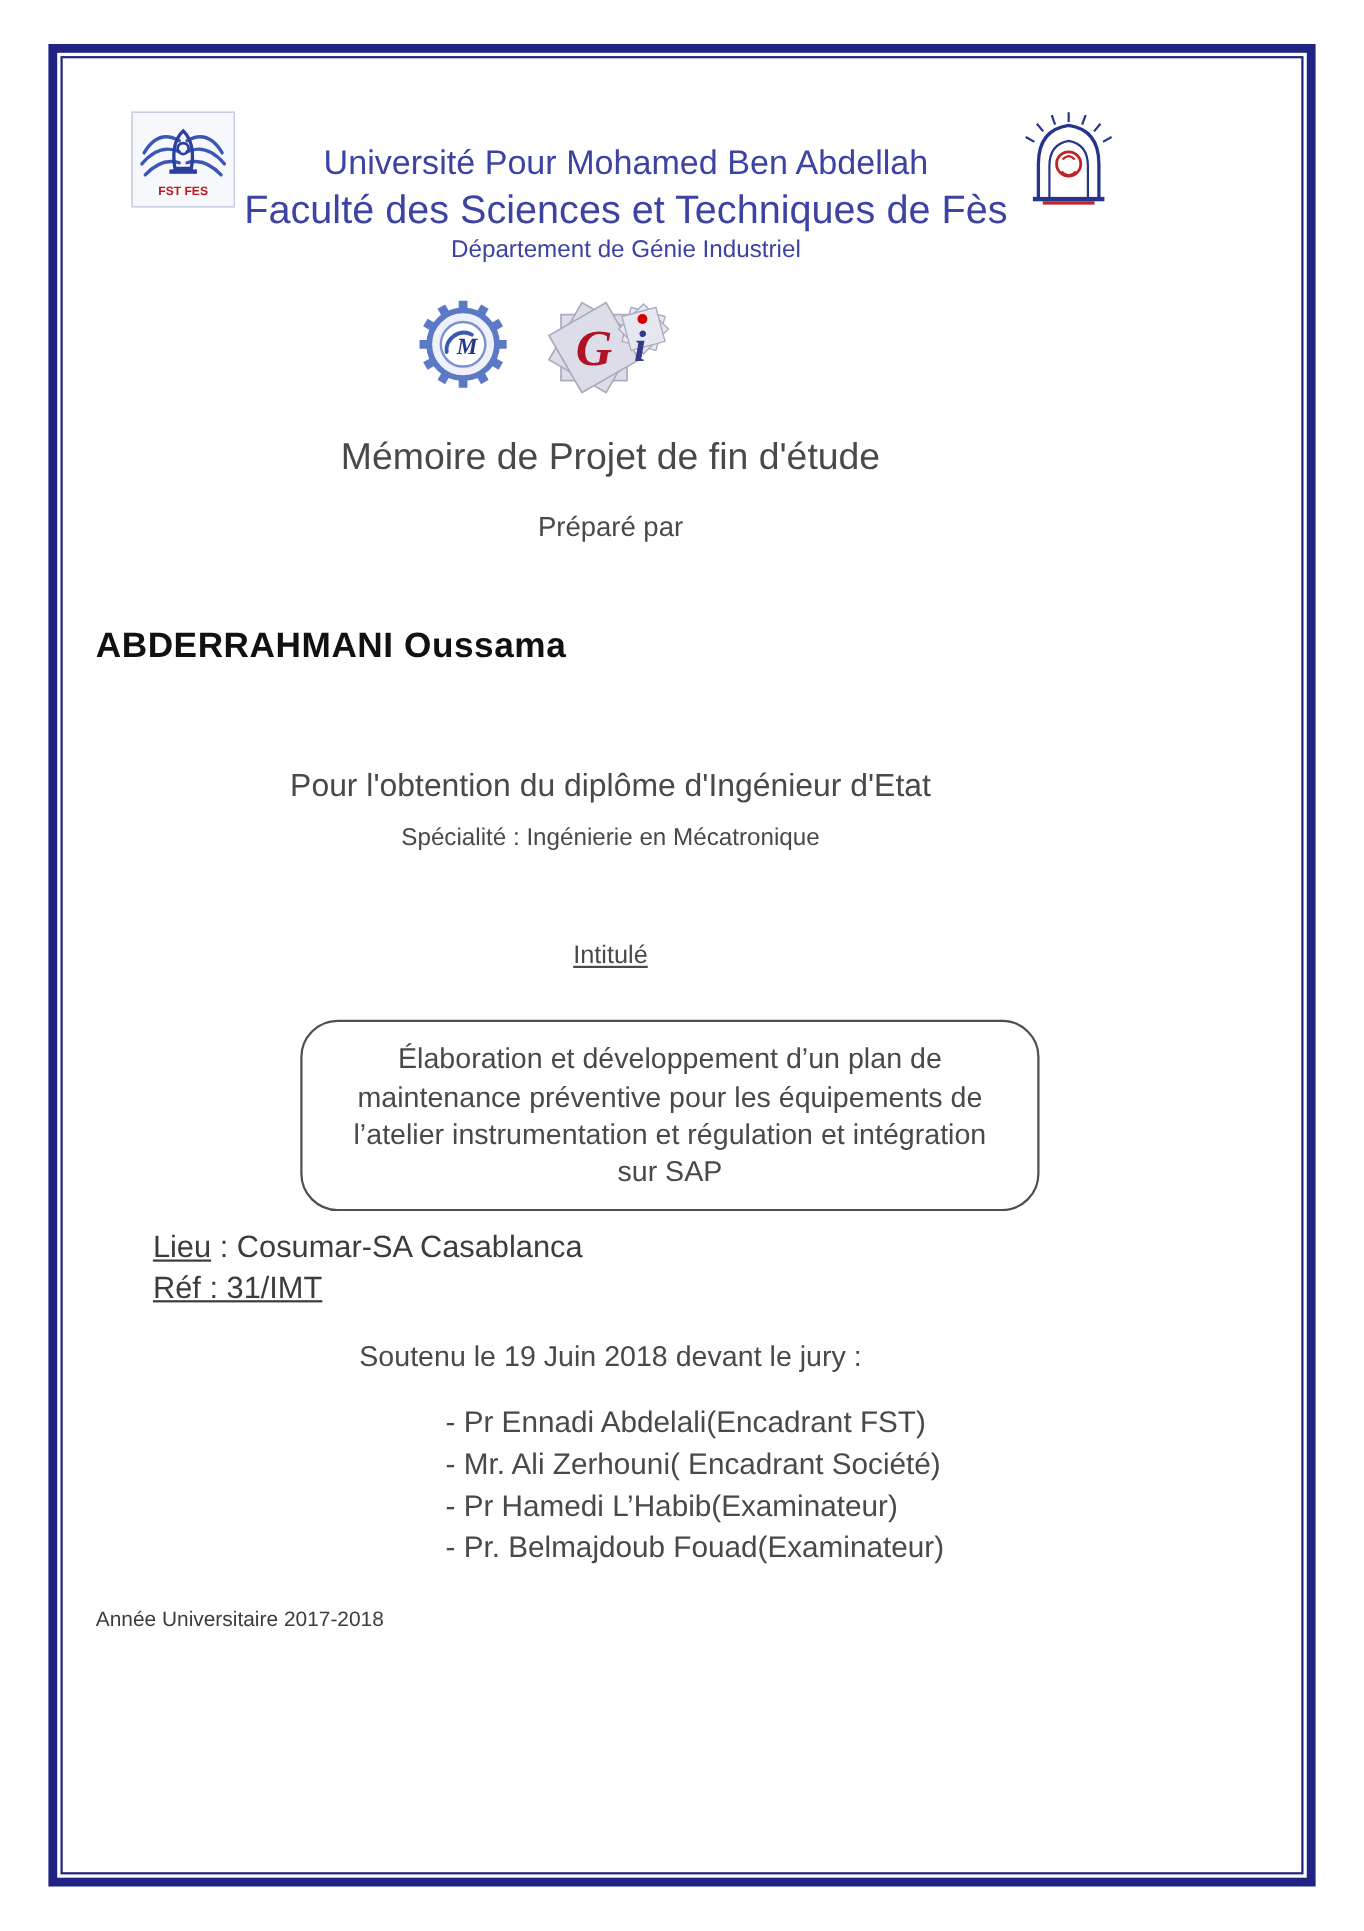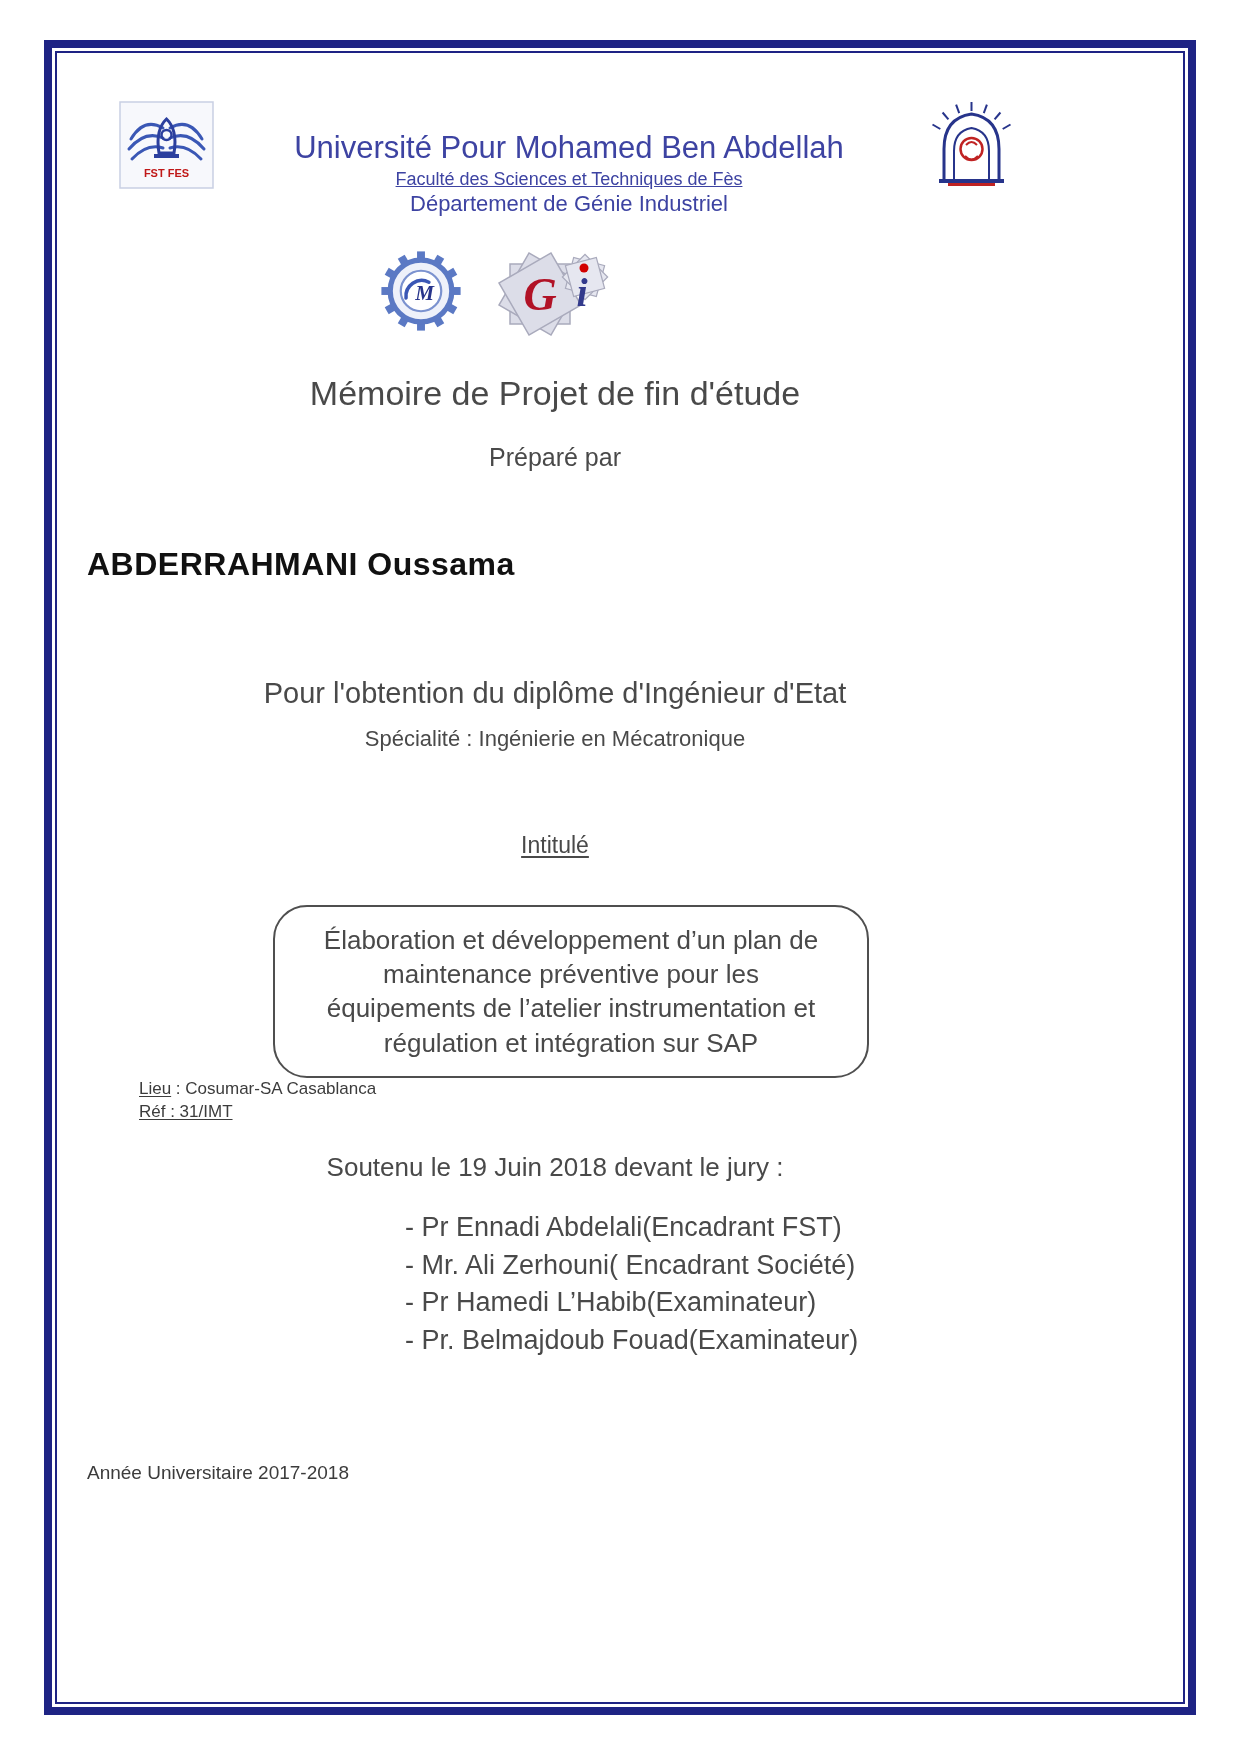--- a/index.html
+++ b/index.html
@@ -28,21 +28,21 @@
   .content{
     position:absolute;inset:0;
     padding:0 160px 0 30px;
   }
   
   .header{display:flex;align-items:flex-start;margin-top:48px;}
   .logo-left{margin-left:32px;flex:0 0 auto;}
   .logo-right{margin-right:4px;flex:0 0 auto;}
   .header-text{flex:1 1 auto;text-align:center;padding-top:28px;line-height:1.25;}
   .uni{font-size:31px;color:var(--header-blue);}
-  .fac{font-size:18px;color:var(--header-blue);text-decoration:underline;}
+  .fac{font-size:36px;color:var(--header-blue);}
   .dep{font-size:22px;color:var(--header-blue);}
   
   .dept-logos{
     display:flex;justify-content:center;align-items:center;gap:26px;
     margin-top:28px;transform:translateX(-60px);
   }
   
   .doc-type{margin-top:38px;text-align:center;font-size:34px;color:var(--body-gray);}
   .prepared{margin-top:30px;text-align:center;font-size:25px;color:var(--body-gray);}
   .author{
@@ -50,26 +50,26 @@
     color:#111;letter-spacing:.5px;
   }
   .degree{margin-top:94px;text-align:center;font-size:29px;color:var(--body-gray);}
   .specialty{margin-top:16px;text-align:center;font-size:22px;color:var(--body-gray);}
   .title-heading{
     margin-top:80px;text-align:center;font-size:23px;color:var(--body-gray);
   }
   .title-heading span{text-decoration:underline;text-underline-offset:3px;}
   .title-box{
     margin-top:46px;margin-left:186px;
-    width:596px;
+    width:672px;
     border:2px solid #4f4f4f;border-radius:34px;
     padding:16px 34px;
     text-align:center;font-size:26px;line-height:1.32;color:var(--body-gray);
   }
-  .meta{margin-left:52px;font-size:17px;color:#3c3c3c;line-height:1.35;}
+  .meta{margin-top:14px;margin-left:52px;font-size:28px;color:#3c3c3c;line-height:1.35;}
   .meta .u{text-decoration:underline;text-underline-offset:2px;}
   .defense{margin-top:28px;text-align:center;font-size:26px;color:var(--body-gray);}
   .jury{margin-top:26px;margin-left:318px;font-size:27px;color:var(--body-gray);line-height:1.4;}
   .footer{
     position:absolute;left:30px;right:160px;bottom:218px;
     text-align:left;font-size:19px;color:#3c3c3c;
   }
   svg text{user-select:none;}
 </style>
 </head>

